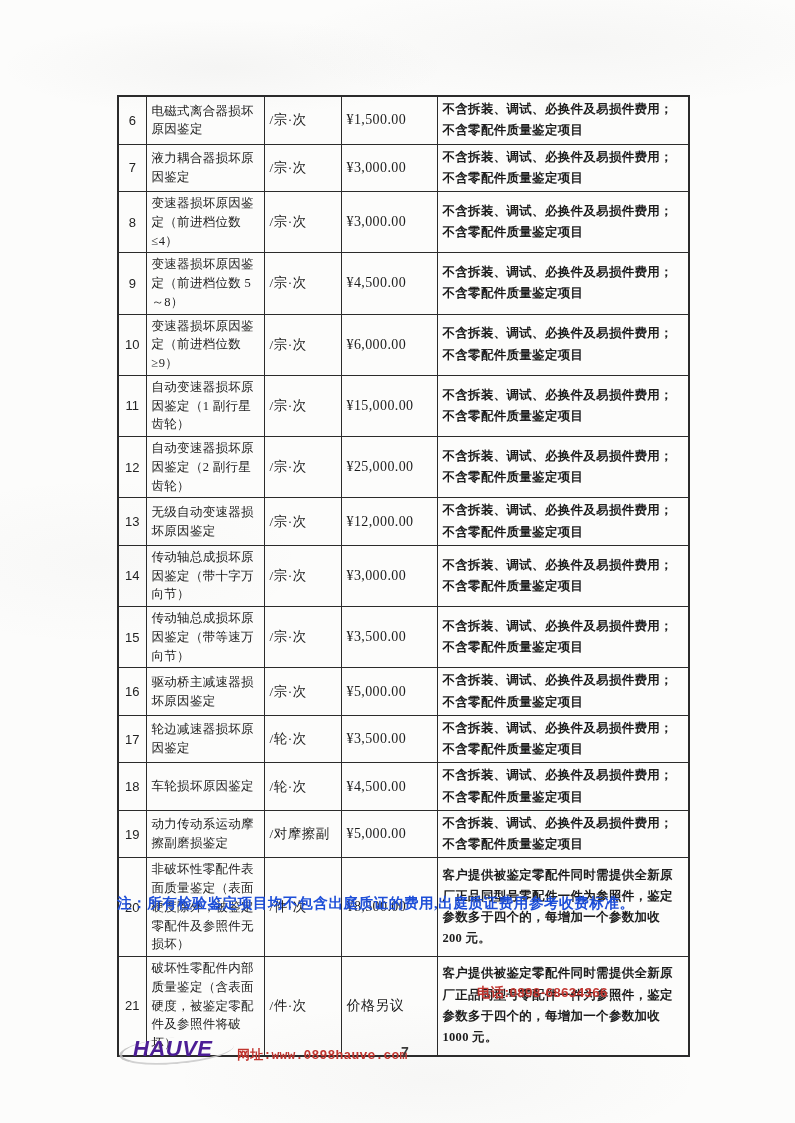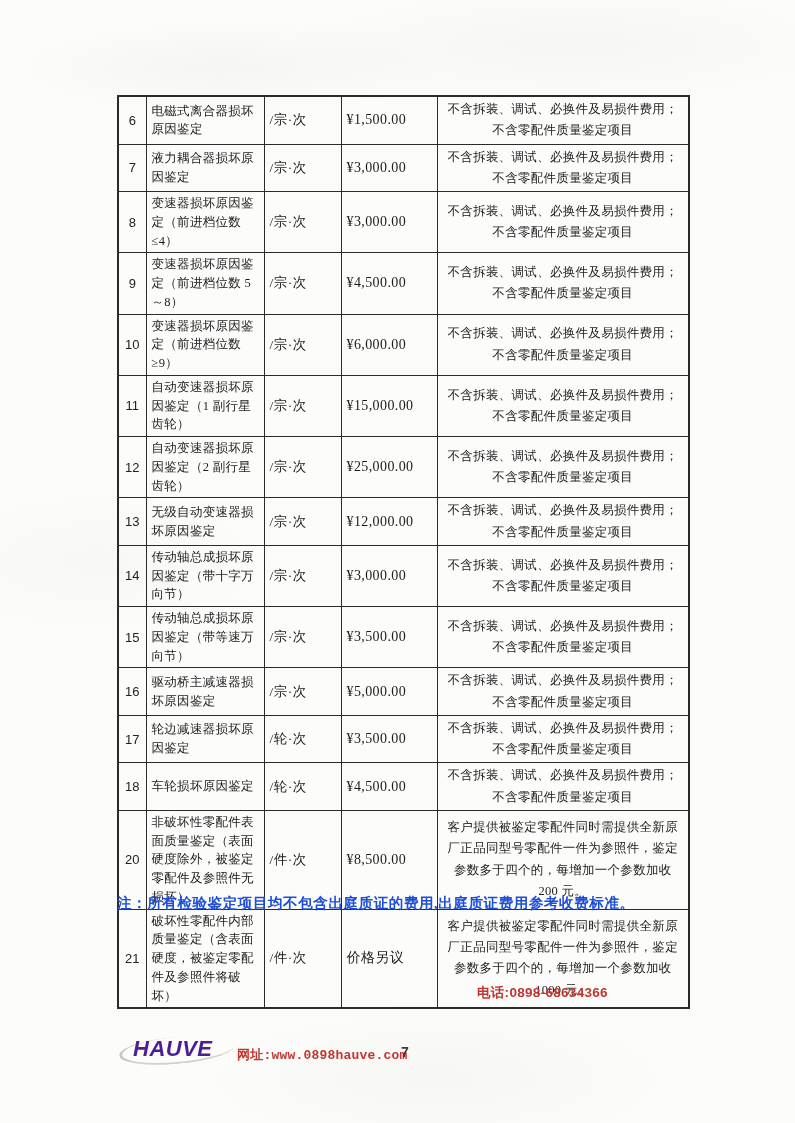--- a/index.html
+++ b/index.html
@@ -33,21 +33,21 @@
   }
   .fee-table tr{height:45px;}
   td.c-no{
     text-align:center;padding:0;
     font-family:"Liberation Sans","DejaVu Sans",sans-serif;
     font-size:13px;color:#222;
   }
   td.c-item{font-size:12.5px;line-height:1.5;letter-spacing:0.3px;font-weight:500;}
   td.c-unit{font-size:13.5px;letter-spacing:0.5px;}
   td.c-price{font-size:14px;letter-spacing:0.4px;}
-  td.c-note{font-size:12.5px;line-height:1.7;letter-spacing:0.3px;font-weight:400;text-align:center;}
+  td.c-note{font-size:12.5px;line-height:1.7;letter-spacing:0.3px;font-weight:700;}
   .footnote{
     position:absolute;left:117px;top:894px;width:600px;
     font-size:14.5px;letter-spacing:0.6px;font-weight:600;color:#1d4ed8;
   }
   .logo-swoosh{
     position:absolute;left:119px;top:1037px;width:112px;height:25px;
     border-radius:50%;
     border-left:3px solid #bdbdbd;
     border-bottom:2px solid #cacaca;
     transform:rotate(-5deg);
@@ -186,20 +186,27 @@
   </tr>
 
   <tr>
     <td class="c-no">18</td>
     <td class="c-item">车轮损坏原因鉴定</td>
     <td class="c-unit">/轮·次</td>
     <td class="c-price">¥4,500.00</td>
     <td class="c-note">不含拆装、调试、必换件及易损件费用；不含零配件质量鉴定项目</td>
   </tr>
 
+  <tr>
+    <td class="c-no">19</td>
+    <td class="c-item">动力传动系运动摩擦副磨损鉴定</td>
+    <td class="c-unit">/对摩擦副</td>
+    <td class="c-price">¥5,000.00</td>
+    <td class="c-note">不含拆装、调试、必换件及易损件费用；不含零配件质量鉴定项目</td>
+  </tr>
 
   <tr>
     <td class="c-no">20</td>
     <td class="c-item">非破坏性零配件表面质量鉴定（表面硬度除外，被鉴定零配件及参照件无损坏）</td>
     <td class="c-unit">/件·次</td>
     <td class="c-price">¥8,500.00</td>
     <td class="c-note">客户提供被鉴定零配件同时需提供全新原厂正品同型号零配件一件为参照件，鉴定参数多于四个的，每增加一个参数加收 200 元。</td>
   </tr>
 
   <tr>

